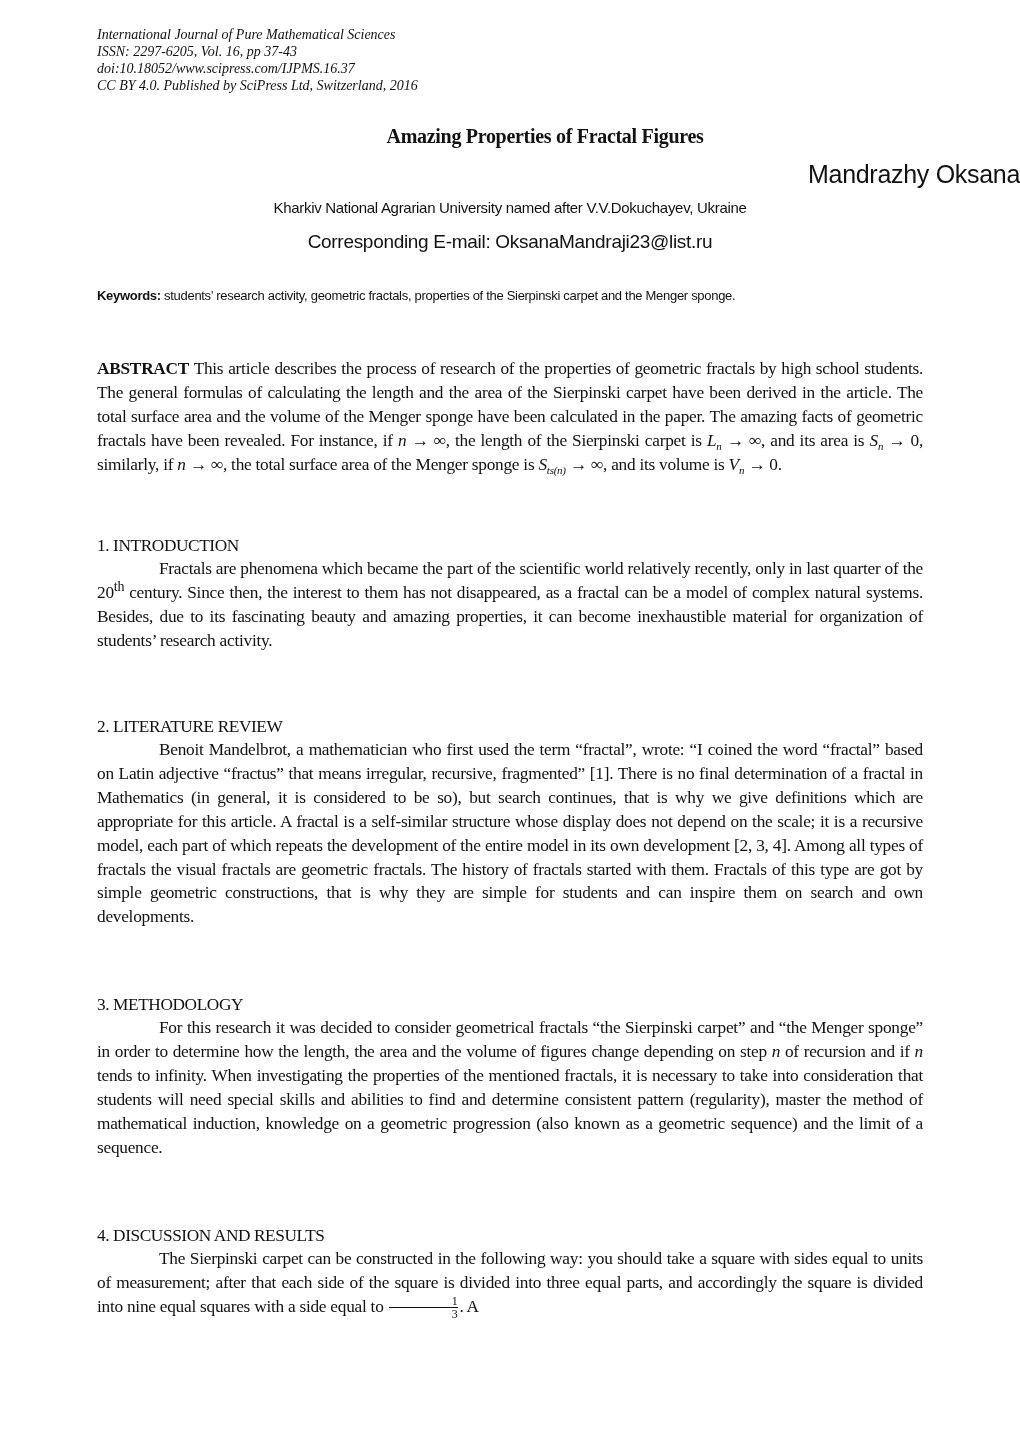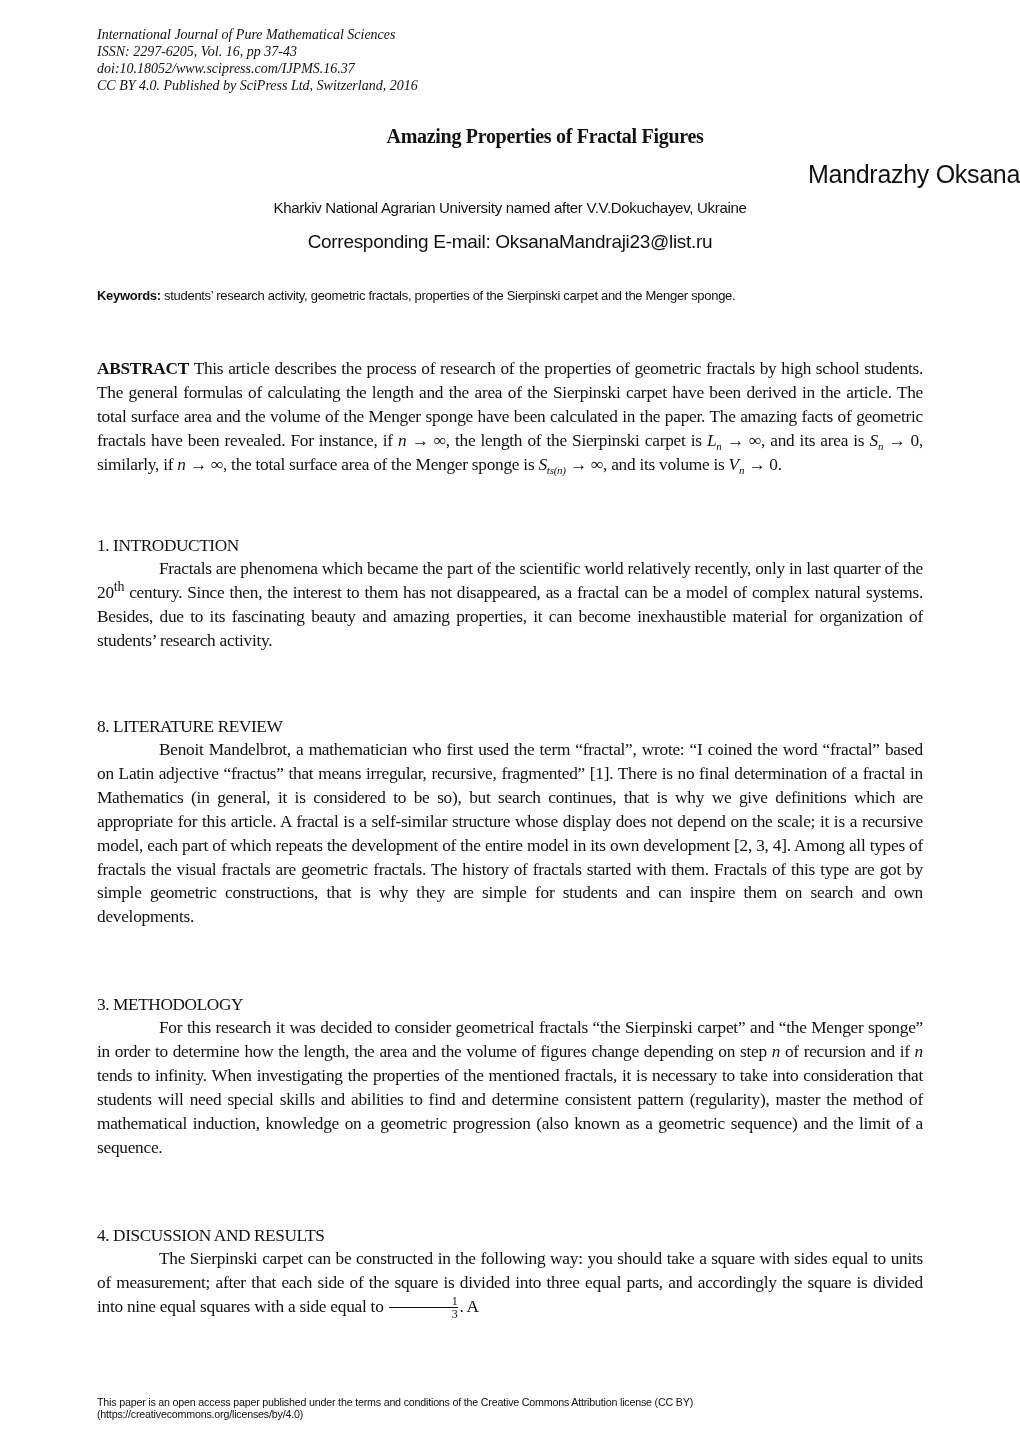--- a/index.html
+++ b/index.html
@@ -54,32 +54,28 @@
   <div class="abstract body">
     <span class="abs-label">ABSTRACT</span><span> This article describes the process of research of the properties of geometric fractals by high school students. The general formulas of calculating the length and the area of the Sierpinski carpet have been derived in the article. The total surface area and the volume of the Menger sponge have been calculated in the paper. The amazing facts of geometric fractals have been revealed. For instance, if </span><span class="math">n</span><span> → ∞, the length of the Sierpinski carpet is </span><span class="math">L</span><sub class="math">n</sub><span> → ∞, and its area is </span><span class="math">S</span><sub class="math">n</sub><span> → 0, similarly, if </span><span class="math">n</span><span> → ∞, the total surface area of the Menger sponge is </span><span class="math">S</span><sub class="math">ts(п)</sub><span> → ∞, and its volume is </span><span class="math">V</span><sub class="math">n</sub><span> → 0.</span>
   </div>
 
   <div class="section body" style="top:535px;">
     <h2 class="sec-head">1. INTRODUCTION</h2>
     <p class="para"><span>Fractals are phenomena which became the part of the scientific world relatively recently, only in last quarter of the 20</span><sup>th</sup><span> century. Since then, the interest to them has not disappeared, as a fractal can be a model of complex natural systems. Besides, due to its fascinating beauty and amazing properties, it can become inexhaustible material for organization of students’ research activity.</span></p>
   </div>
 
   <div class="section body" style="top:716px;">
-    <h2 class="sec-head">8. LITERATURE REVIEW</h2>
+    <h2 class="sec-head">2. LITERATURE REVIEW</h2>
     <p class="para">Benoit Mandelbrot, a mathematician who first used the term “fractal”, wrote: “I coined the word “fractal” based on Latin adjective “fractus” that means irregular, recursive, fragmented” [1]. There is no final determination of a fractal in Mathematics (in general, it is considered to be so), but search continues, that is why we give definitions which are appropriate for this article. A fractal is a self-similar structure whose display does not depend on the scale; it is a recursive model, each part of which repeats the development of the entire model in its own development [2, 3, 4]. Among all types of fractals the visual fractals are geometric fractals. The history of fractals started with them. Fractals of this type are got by simple geometric constructions, that is why they are simple for students and can inspire them on search and own developments.</p>
   </div>
 
   <div class="section body" style="top:994px;">
     <h2 class="sec-head">3. METHODOLOGY</h2>
     <p class="para"><span>For this research it was decided to consider geometrical fractals “the Sierpinski carpet” and “the Menger sponge” in order to determine how the length, the area and the volume of figures change depending on step </span><span class="math">n</span><span> of recursion and if </span><span class="math">n</span><span> tends to infinity. When investigating the properties of the mentioned fractals, it is necessary to take into consideration that students will need special skills and abilities to find and determine consistent pattern (regularity), master the method of mathematical induction, knowledge on a geometric progression (also known as a geometric sequence) and the limit of a sequence.</span></p>
   </div>
 
   <div class="section body" style="top:1225px;">
     <h2 class="sec-head">4. DISCUSSION AND RESULTS</h2>
     <p class="para"><span>The Sierpinski carpet can be constructed in the following way: you should take a square with sides equal to units of measurement; after that each side of the square is divided into three equal parts, and accordingly the square is divided into nine equal squares with a side equal to </span><span class="frac"><span class="num">1</span><span class="den">3</span></span><span>. A</span></p>
   </div>
 
-  <div class="footer">
-    <span>This paper is an open access paper published under the terms and conditions of the Creative Commons Attribution license (CC BY)</span>
-    <span>(https://creativecommons.org/licenses/by/4.0)</span>
-  </div>
 
 </div>
 
 </body></html>

